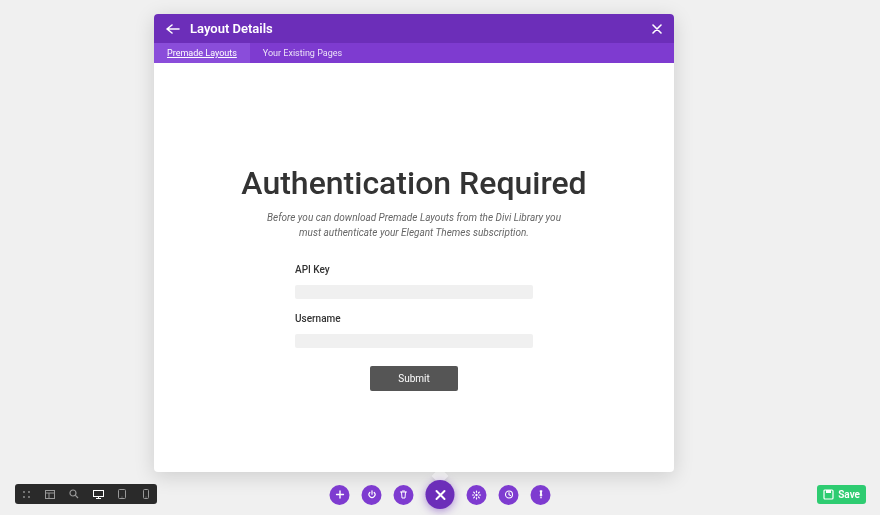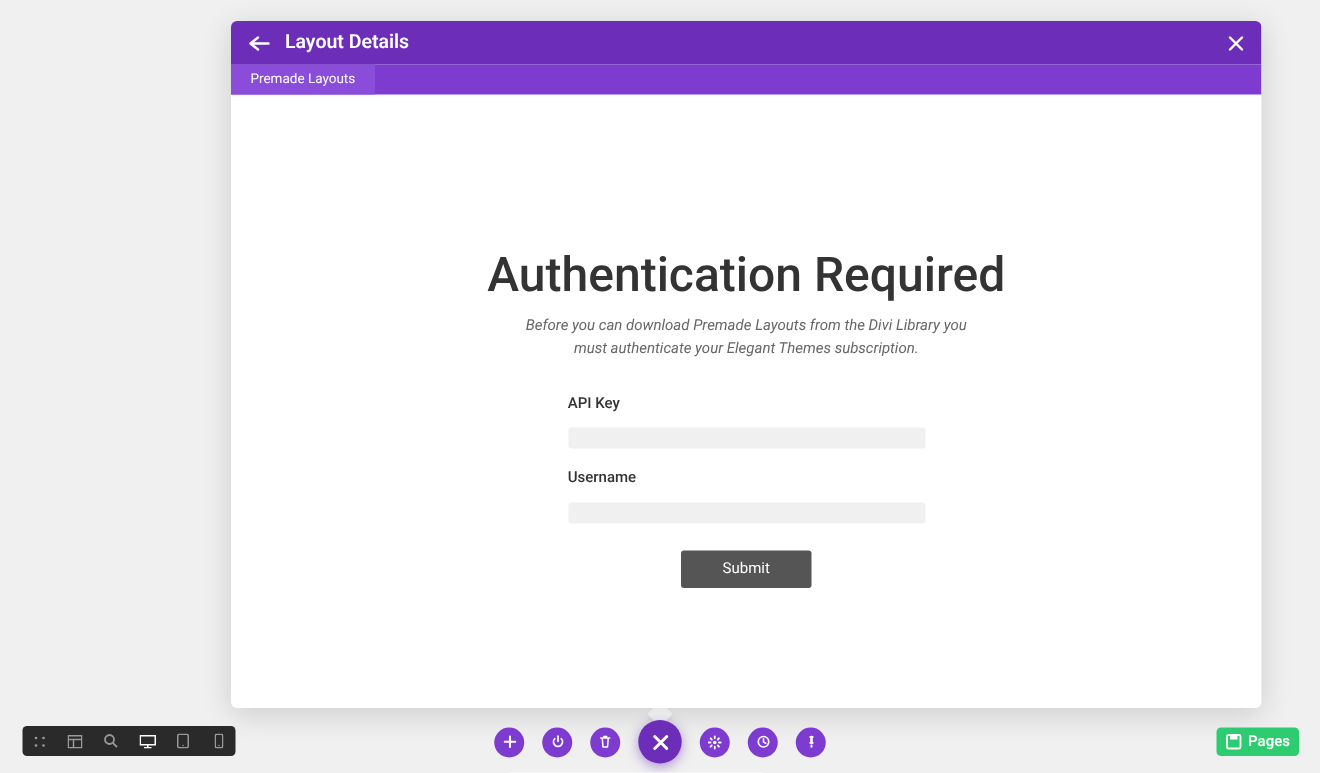--- a/index.html
+++ b/index.html
@@ -12,21 +12,21 @@
       width: 880px;
       height: 515px;
       background: #f0f0f0;
       position: relative;
       overflow: hidden;
     }
     .modal {
       position: absolute;
       left: 154px;
       top: 14px;
-      width: 687px;
+      width: 520px;
       height: 458px;
       background: #fff;
       border-radius: 4px;
       box-shadow: 0 4px 20px rgba(0,0,0,0.15);
       overflow: hidden;
     }
     .modal-header {
       background: #6c2eb9;
       color: #fff;
       height: 29px;
@@ -64,20 +64,21 @@
       color: #fff;
       font-size: 9px;
       display: flex;
       align-items: center;
       cursor: pointer;
       opacity: 0.85;
     }
     .tab.active {
       background: #8a4dda;
       opacity: 1;
+      text-decoration: underline;
     }
     .modal-body {
       padding: 40px 20px 20px;
       display: flex;
       flex-direction: column;
       align-items: center;
       height: calc(100% - 49px);
       justify-content: center;
     }
     .auth-title {
@@ -221,20 +222,21 @@
     </span>
     <span class="modal-title">Layout Details</span>
     <span class="close-btn">
       <svg width="10" height="10" viewBox="0 0 10 10">
           <path d="M1 1 L9 9 M9 1 L1 9" stroke="#fff" stroke-width="1.6" stroke-linecap="round"></path>
         </svg>
     </span>
   </div>
   <div class="tabs">
     <div class="tab active">Premade Layouts</div>
+    <div class="tab">Your Existing Pages</div>
   </div>
   <div class="modal-body">
     <div class="auth-title">Authentication Required</div>
     <div class="auth-desc">Before you can download Premade Layouts from the Divi Library you must authenticate your Elegant Themes subscription.</div>
     <div class="form-group">
       <label class="form-label">API Key</label>
       <input class="form-input" type="text" style="">
     </div>
     <div class="form-group">
       <label class="form-label">Username</label>
@@ -331,14 +333,14 @@
   </div>
 </div>
 
 <div class="save-btn-wrap">
   <span class="save-icon">
     <svg width="11" height="11" viewBox="0 0 11 11">
         <rect x="1" y="1" width="9" height="9" rx="1" stroke="#fff" fill="none" stroke-width="1.2"></rect>
         <rect x="3" y="1" width="5" height="3" fill="#fff"></rect>
       </svg>
   </span>
-  <span class="save-label">Pages</span>
+  <span class="save-label">Save</span>
 </div>
 
 </body></html>

